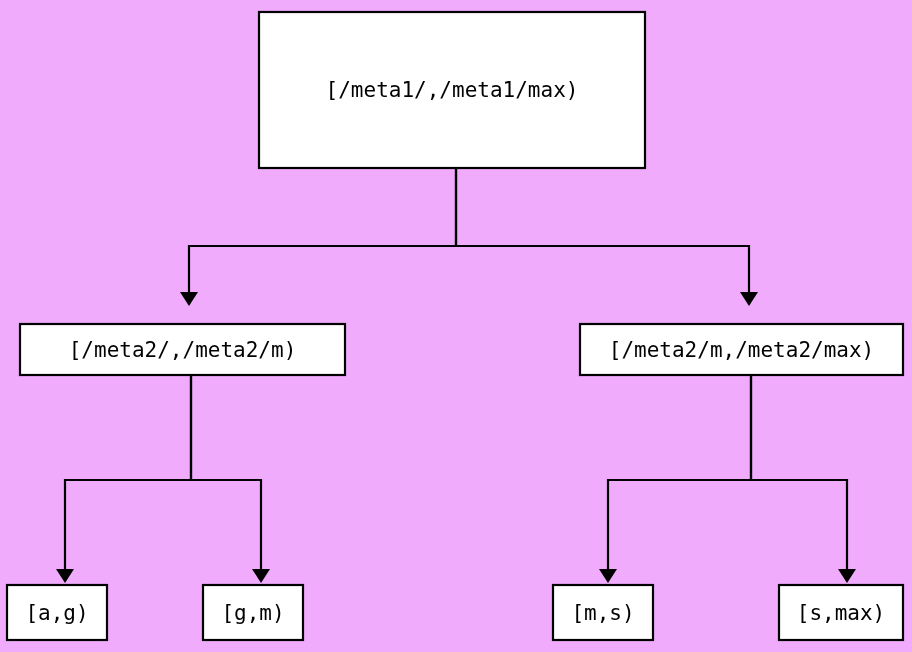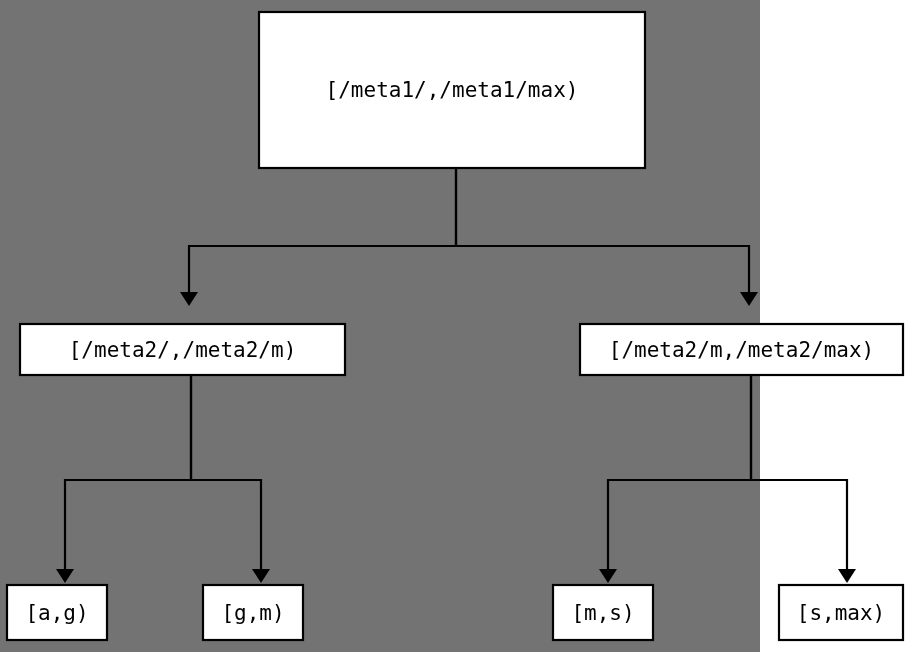--- a/index.html
+++ b/index.html
@@ -9,23 +9,23 @@
     background: #ffffff;
   }
   body {
     width: 912px;
     height: 652px;
     font-family: "DejaVu Sans Mono", "Liberation Mono", monospace;
     overflow: hidden;
   }
   #diagram-root {
     position: relative;
-    width: 760px;
+    width: 912px;
     height: 652px;
-    background: #737373;
+    background: #f0abfc;
   }
   svg#tree-svg {
     display: block;
     width: 912px;
     height: 652px;
   }
   .node-box {
     fill: #ffffff;
     stroke: #000000;
     stroke-width: 2.2;

